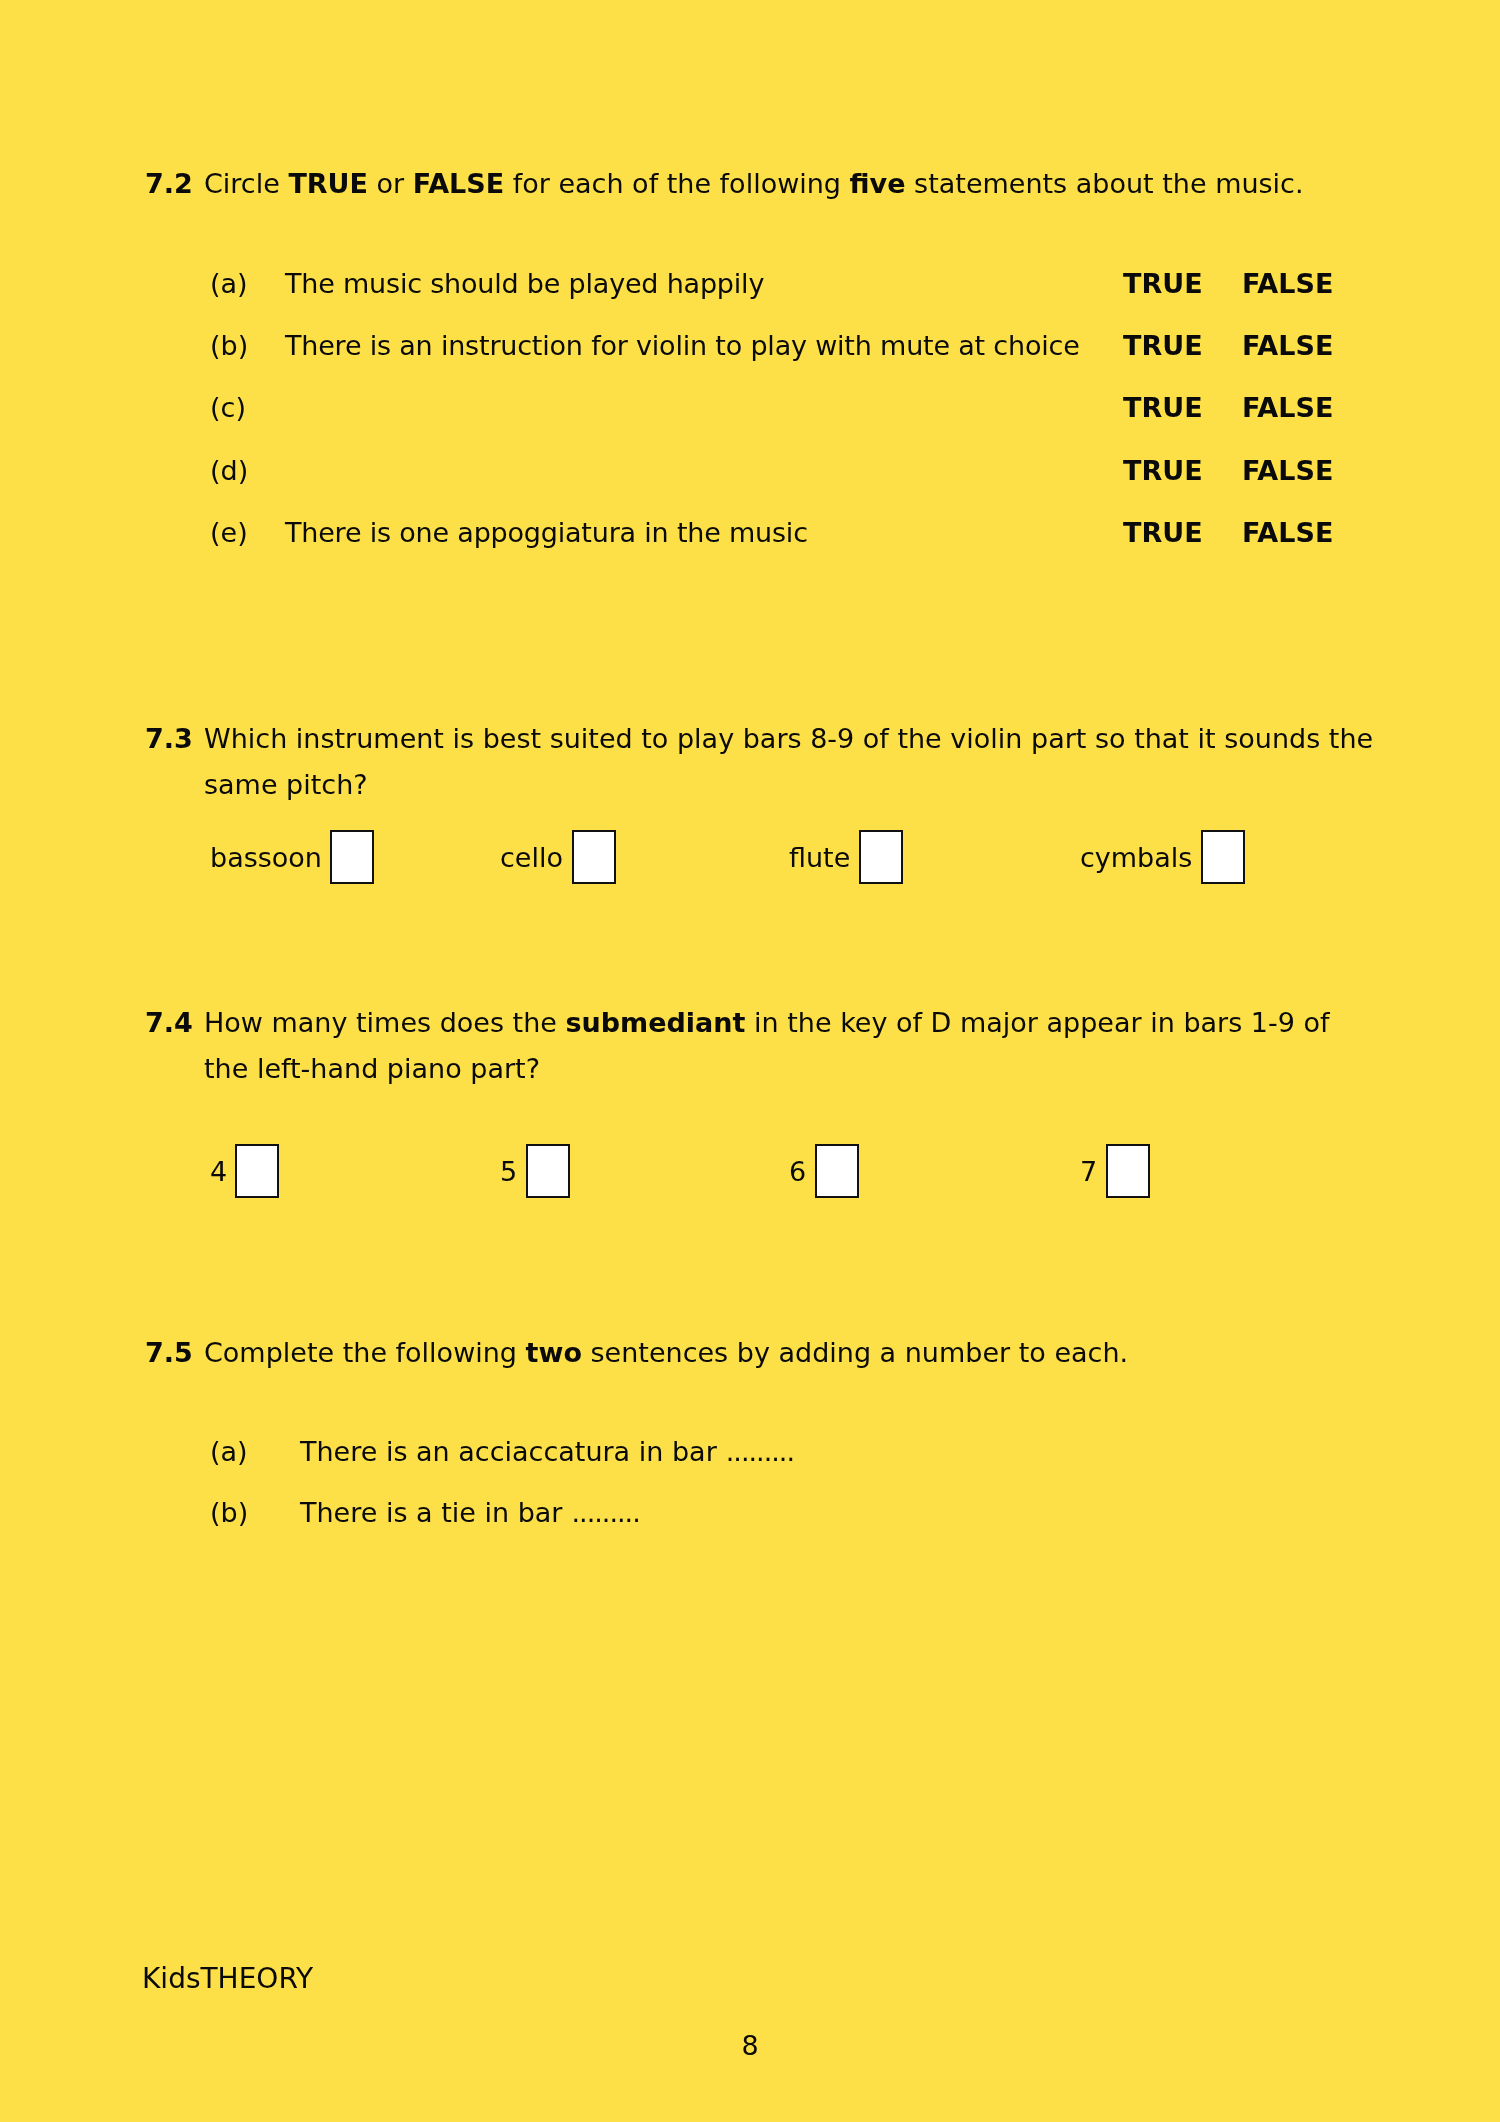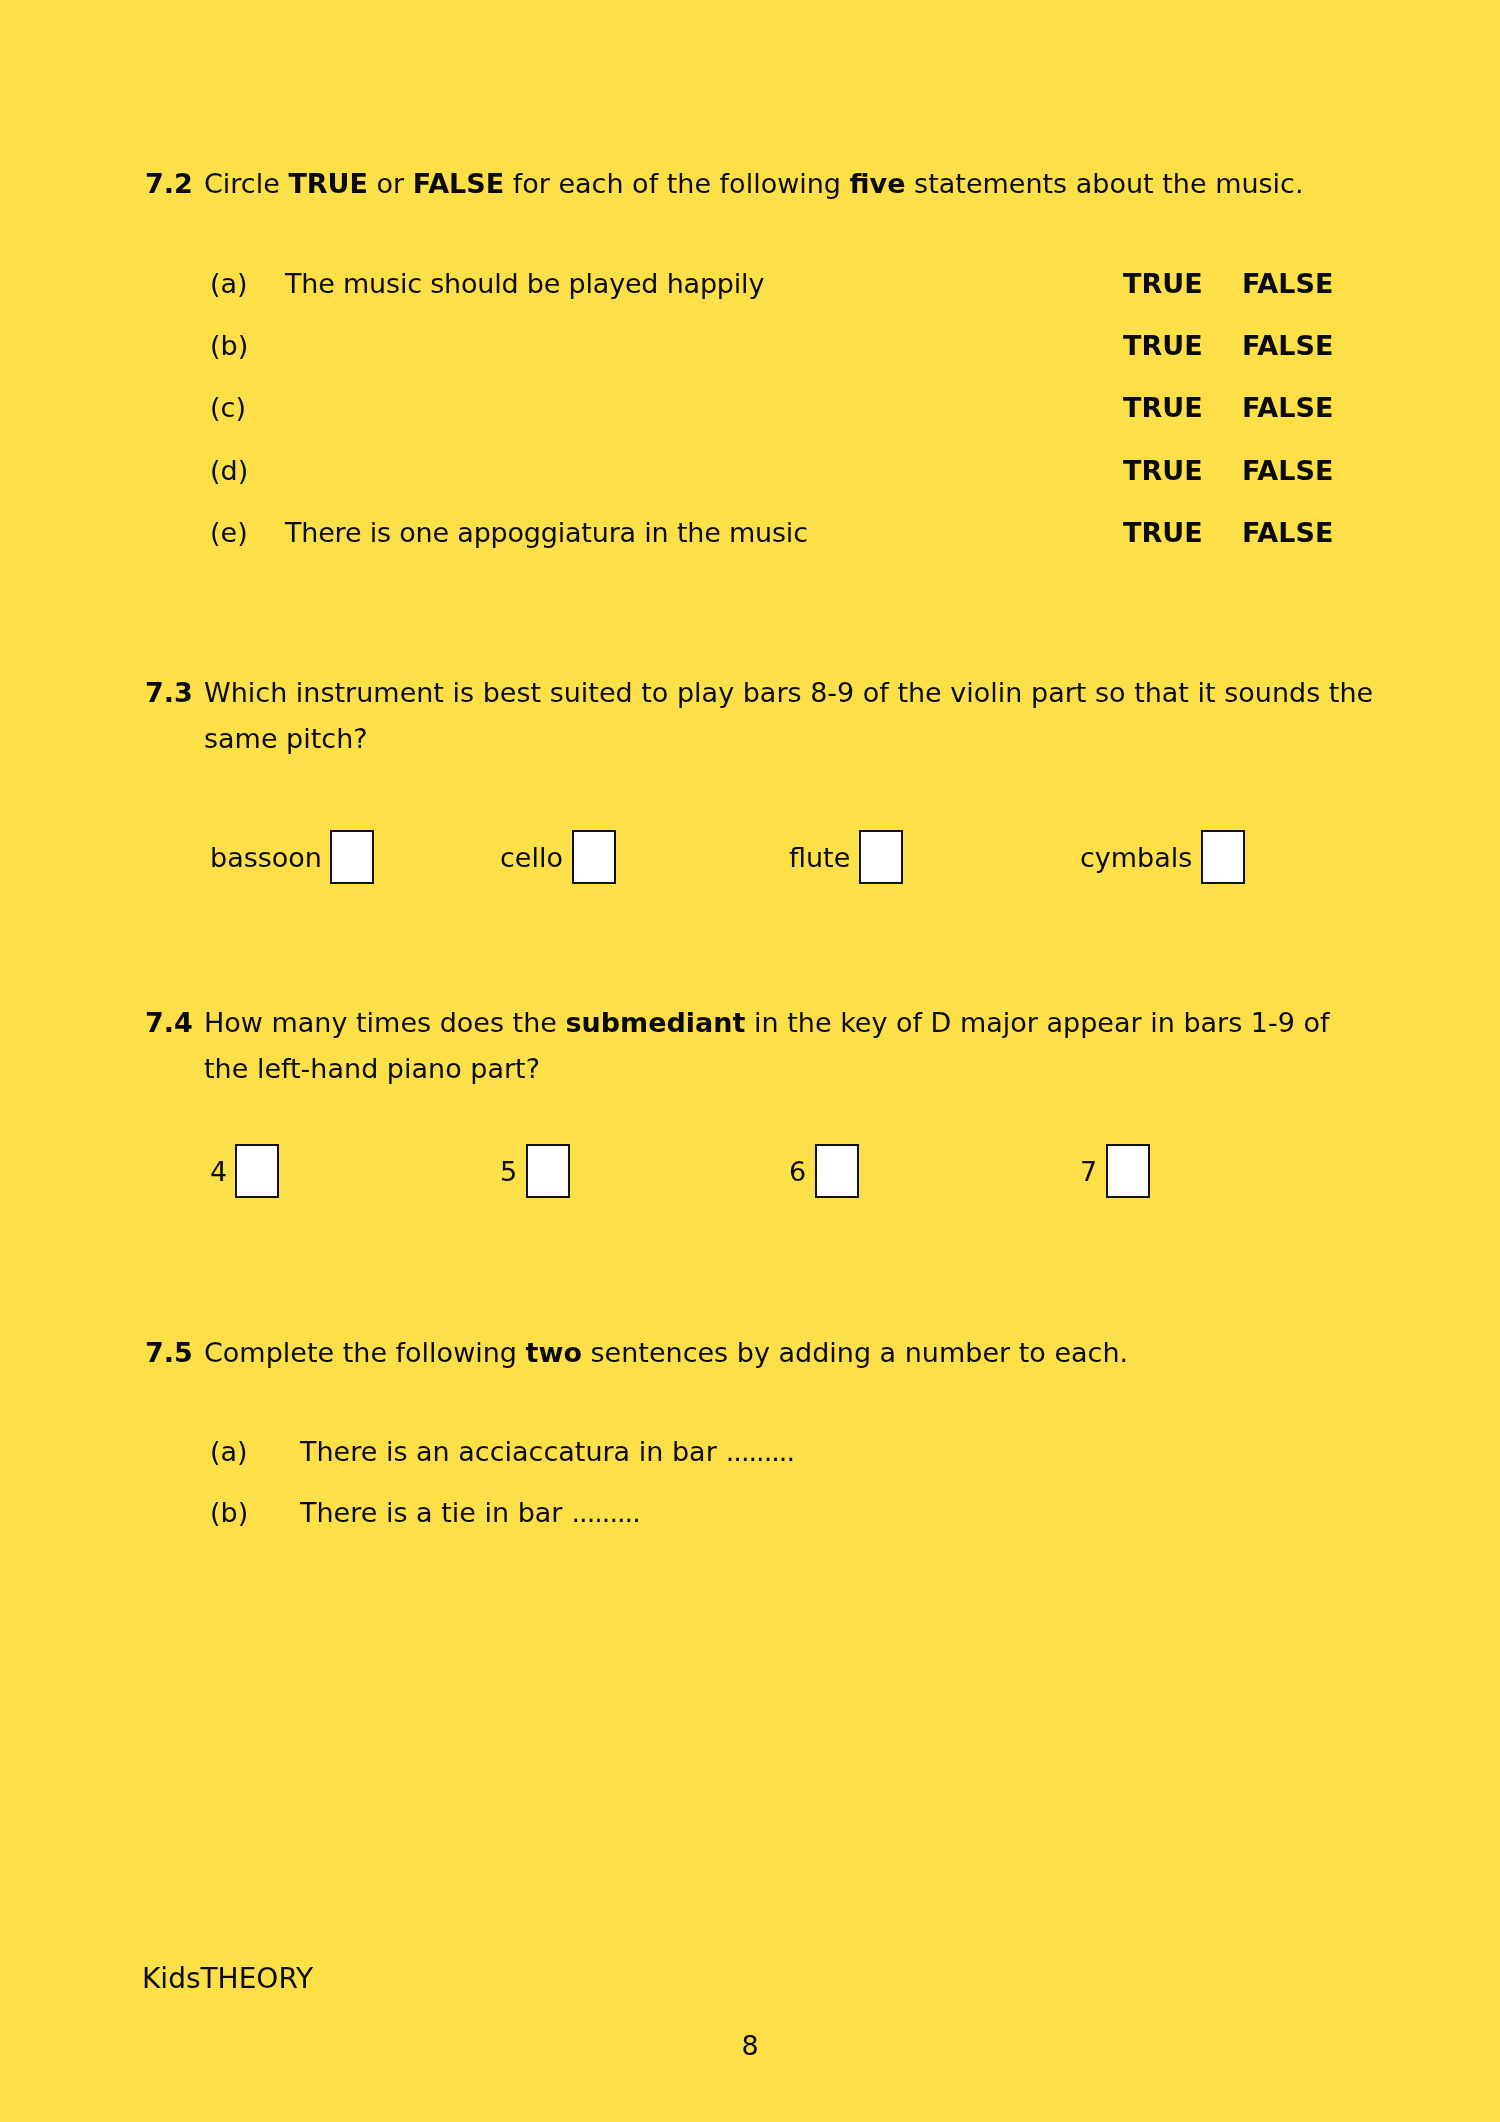--- a/index.html
+++ b/index.html
@@ -81,41 +81,42 @@
   </div>
 
   <div class="tf-row" style="top:268px">
     <span class="slabel">(a)</span>
     <span class="stext">The music should be played happily</span>
     <span class="tf tf-true">TRUE</span>
     <span class="tf tf-false">FALSE</span>
   </div>
   <div class="tf-row" style="top:330px">
     <span class="slabel">(b)</span>
+    <span class="stext">There is an instruction for violin to play with mute at choice</span>
     <span class="tf tf-true">TRUE</span>
     <span class="tf tf-false">FALSE</span>
   </div>
   <div class="tf-row" style="top:392px">
     <span class="slabel">(c)</span>
     <span class="tf tf-true">TRUE</span>
     <span class="tf tf-false">FALSE</span>
   </div>
   <div class="tf-row" style="top:455px">
     <span class="slabel">(d)</span>
     <span class="tf tf-true">TRUE</span>
     <span class="tf tf-false">FALSE</span>
   </div>
   <div class="tf-row" style="top:517px">
     <span class="slabel">(e)</span>
     <span class="stext">There is one appoggiatura in the music</span>
     <span class="tf tf-true">TRUE</span>
     <span class="tf tf-false">FALSE</span>
   </div>
 
-  <div class="qheading qmulti" style="top:670px">
+  <div class="qheading qmulti" style="top:716px">
     <span class="qnum">7.3</span>
     <span class="qtext w73">Which instrument is best suited to play bars 8-9 of the violin part so that it sounds the same pitch?</span>
   </div>
 
   <div class="opt-row" style="top:828px">
     <div class="opt-group og1">
       <span>bassoon</span>
       <span class="cbox"></span>
     </div>
     <div class="opt-group og2">

